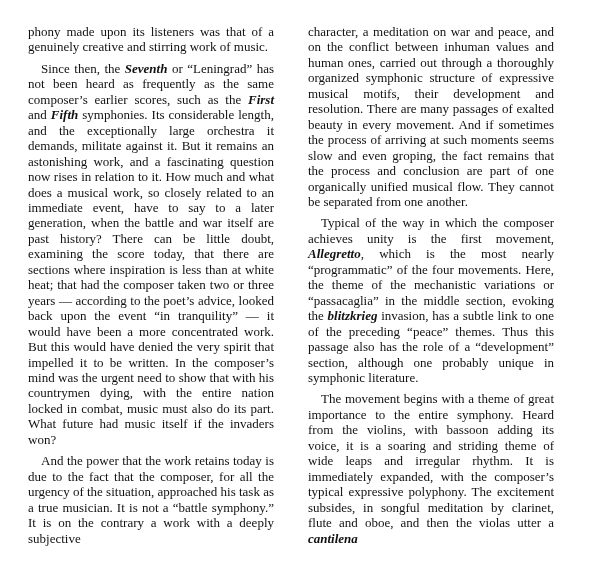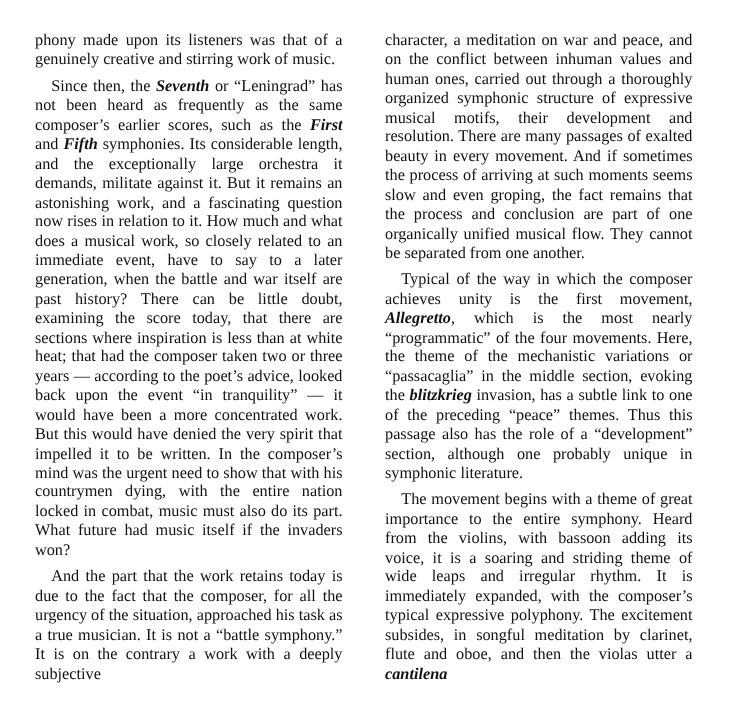--- a/index.html
+++ b/index.html
@@ -47,21 +47,21 @@
   }
 </style>
 </head>
 <body>
 
 <div class="page">
 
   <div class="column">
     <p class="para first" id="p1"><span>phony made upon its listeners was that of a genuinely creative and stirring work of music.</span></p>
     <p class="para" id="p2"><span>Since then, the </span><i>Seventh</i><span> or “Leningrad” has not been heard as frequently as the same composer’s earlier scores, such as the </span><i>First</i><span> and </span><i>Fifth</i><span> symphonies. Its considerable length, and the exceptionally large orchestra it demands, militate against it. But it remains an astonishing work, and a fascinating question now rises in relation to it. How much and what does a musical work, so closely related to an immediate event, have to say to a later generation, when the battle and war itself are past history? There can be little doubt, examining the score today, that there are sections where inspiration is less than at white heat; that had the composer taken two or three years — according to the poet’s advice, looked back upon the event “in tranquility” — it would have been a more concentrated work. But this would have denied the very spirit that impelled it to be written. In the composer’s mind was the urgent need to show that with his countrymen dying, with the entire nation locked in combat, music must also do its part. What future had music itself if the invaders won?</span></p>
-    <p class="para" id="p3"><span>And the part that the work retains today is due to the fact that the composer, for all the urgency of the situation, approached his task as a true musician. It is not a “battle symphony.” It is on the contrary a work with a deeply subjective</span></p>
+    <p class="para" id="p3"><span>And the power that the work retains today is due to the fact that the composer, for all the urgency of the situation, approached his task as a true musician. It is not a “battle symphony.” It is on the contrary a work with a deeply subjective</span></p>
   </div>
 
   <div class="column">
     <p class="para first" id="p4"><span>character, a meditation on war and peace, and on the conflict between inhuman values and human ones, carried out through a thoroughly organized symphonic structure of expressive musical motifs, their development and resolution. There are many passages of exalted beauty in every movement. And if sometimes the process of arriving at such moments seems slow and even groping, the fact remains that the process and conclusion are part of one organically unified musical flow. They cannot be separated from one another.</span></p>
     <p class="para" id="p5"><span>Typical of the way in which the composer achieves unity is the first movement, </span><i>Allegretto</i><span>, which is the most nearly “programmatic” of the four movements. Here, the theme of the mechanistic variations or “passacaglia” in the middle section, evoking the </span><i>blitzkrieg</i><span> invasion, has a subtle link to one of the preceding “peace” themes. Thus this passage also has the role of a “development” section, although one probably unique in symphonic literature.</span></p>
     <p class="para" id="p6"><span>The movement begins with a theme of great importance to the entire symphony. Heard from the violins, with bassoon adding its voice, it is a soaring and striding theme of wide leaps and irregular rhythm. It is immediately expanded, with the composer’s typical expressive polyphony. The excitement subsides, in songful meditation by clarinet, flute and oboe, and then the violas utter a </span><i>cantilena</i></p>
   </div>
 
 </div>
 

